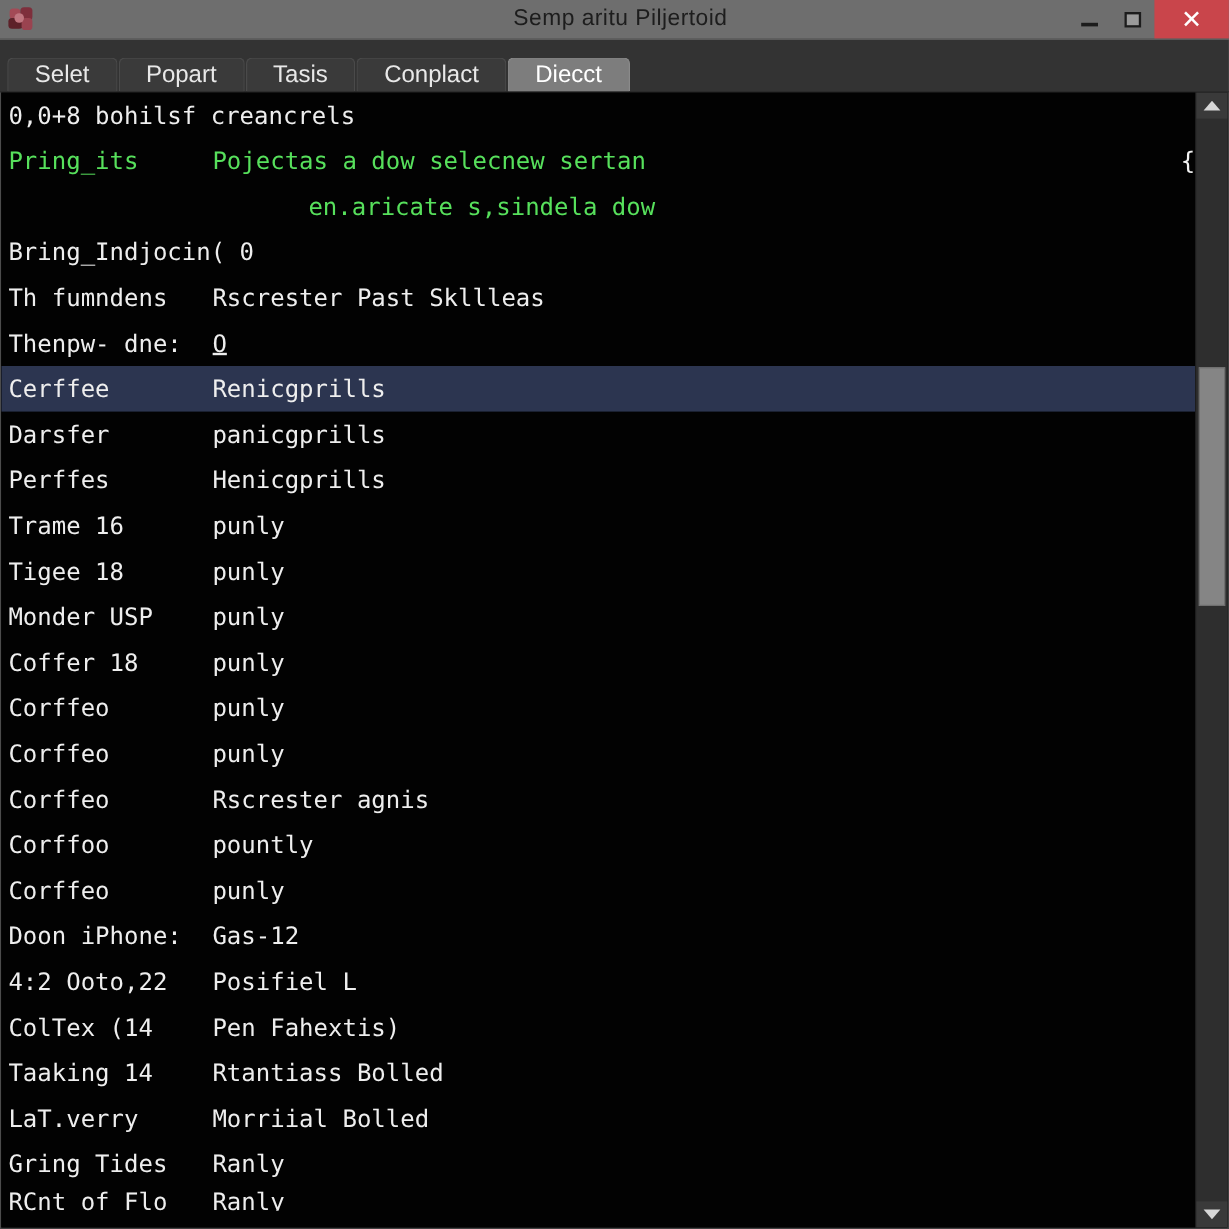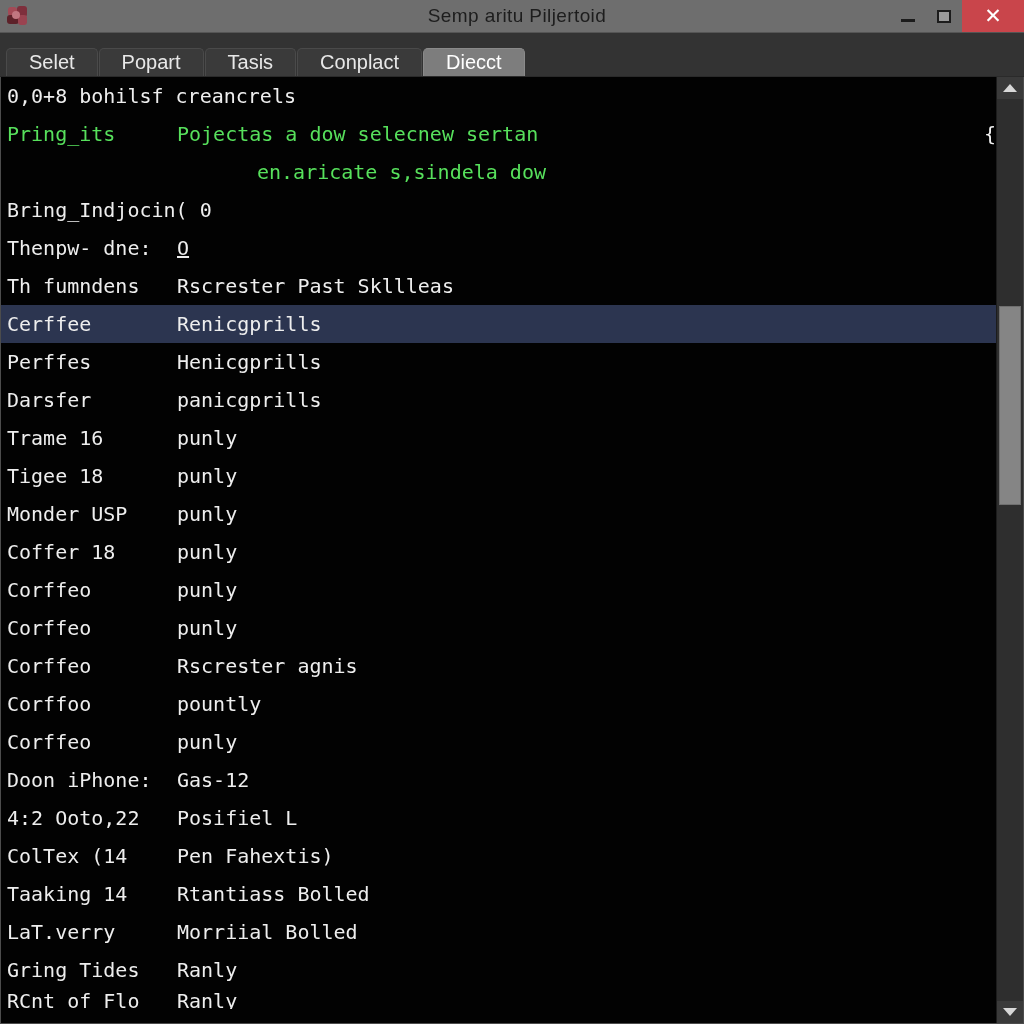--- a/index.html
+++ b/index.html
@@ -289,38 +289,38 @@
         </div>
         <div class="row green indent">
           <span class="col1"></span>
           <span class="col2">en.aricate s,sindela dow</span>
         </div>
         <div class="row single">
           <span class="col1">Bring_Indjocin( 0</span>
           <span class="col2"></span>
         </div>
         <div class="row">
+          <span class="col1">Th fumndens</span>
+          <span class="col2">Rscrester Past Skllleas</span>
+        </div>
+        <div class="row">
           <span class="col1">Thenpw- dne:</span>
           <span class="col2 underline">O</span>
-        </div>
-        <div class="row">
-          <span class="col1">Th fumndens</span>
-          <span class="col2">Rscrester Past Skllleas</span>
         </div>
         <div class="row selected">
           <span class="col1">Cerffee</span>
           <span class="col2">Renicgprills</span>
         </div>
         <div class="row">
+          <span class="col1">Darsfer</span>
+          <span class="col2">panicgprills</span>
+        </div>
+        <div class="row">
           <span class="col1">Perffes</span>
           <span class="col2">Henicgprills</span>
-        </div>
-        <div class="row">
-          <span class="col1">Darsfer</span>
-          <span class="col2">panicgprills</span>
         </div>
         <div class="row">
           <span class="col1">Trame 16</span>
           <span class="col2">punly</span>
         </div>
         <div class="row">
           <span class="col1">Tigee 18</span>
           <span class="col2">punly</span>
         </div>
         <div class="row">

